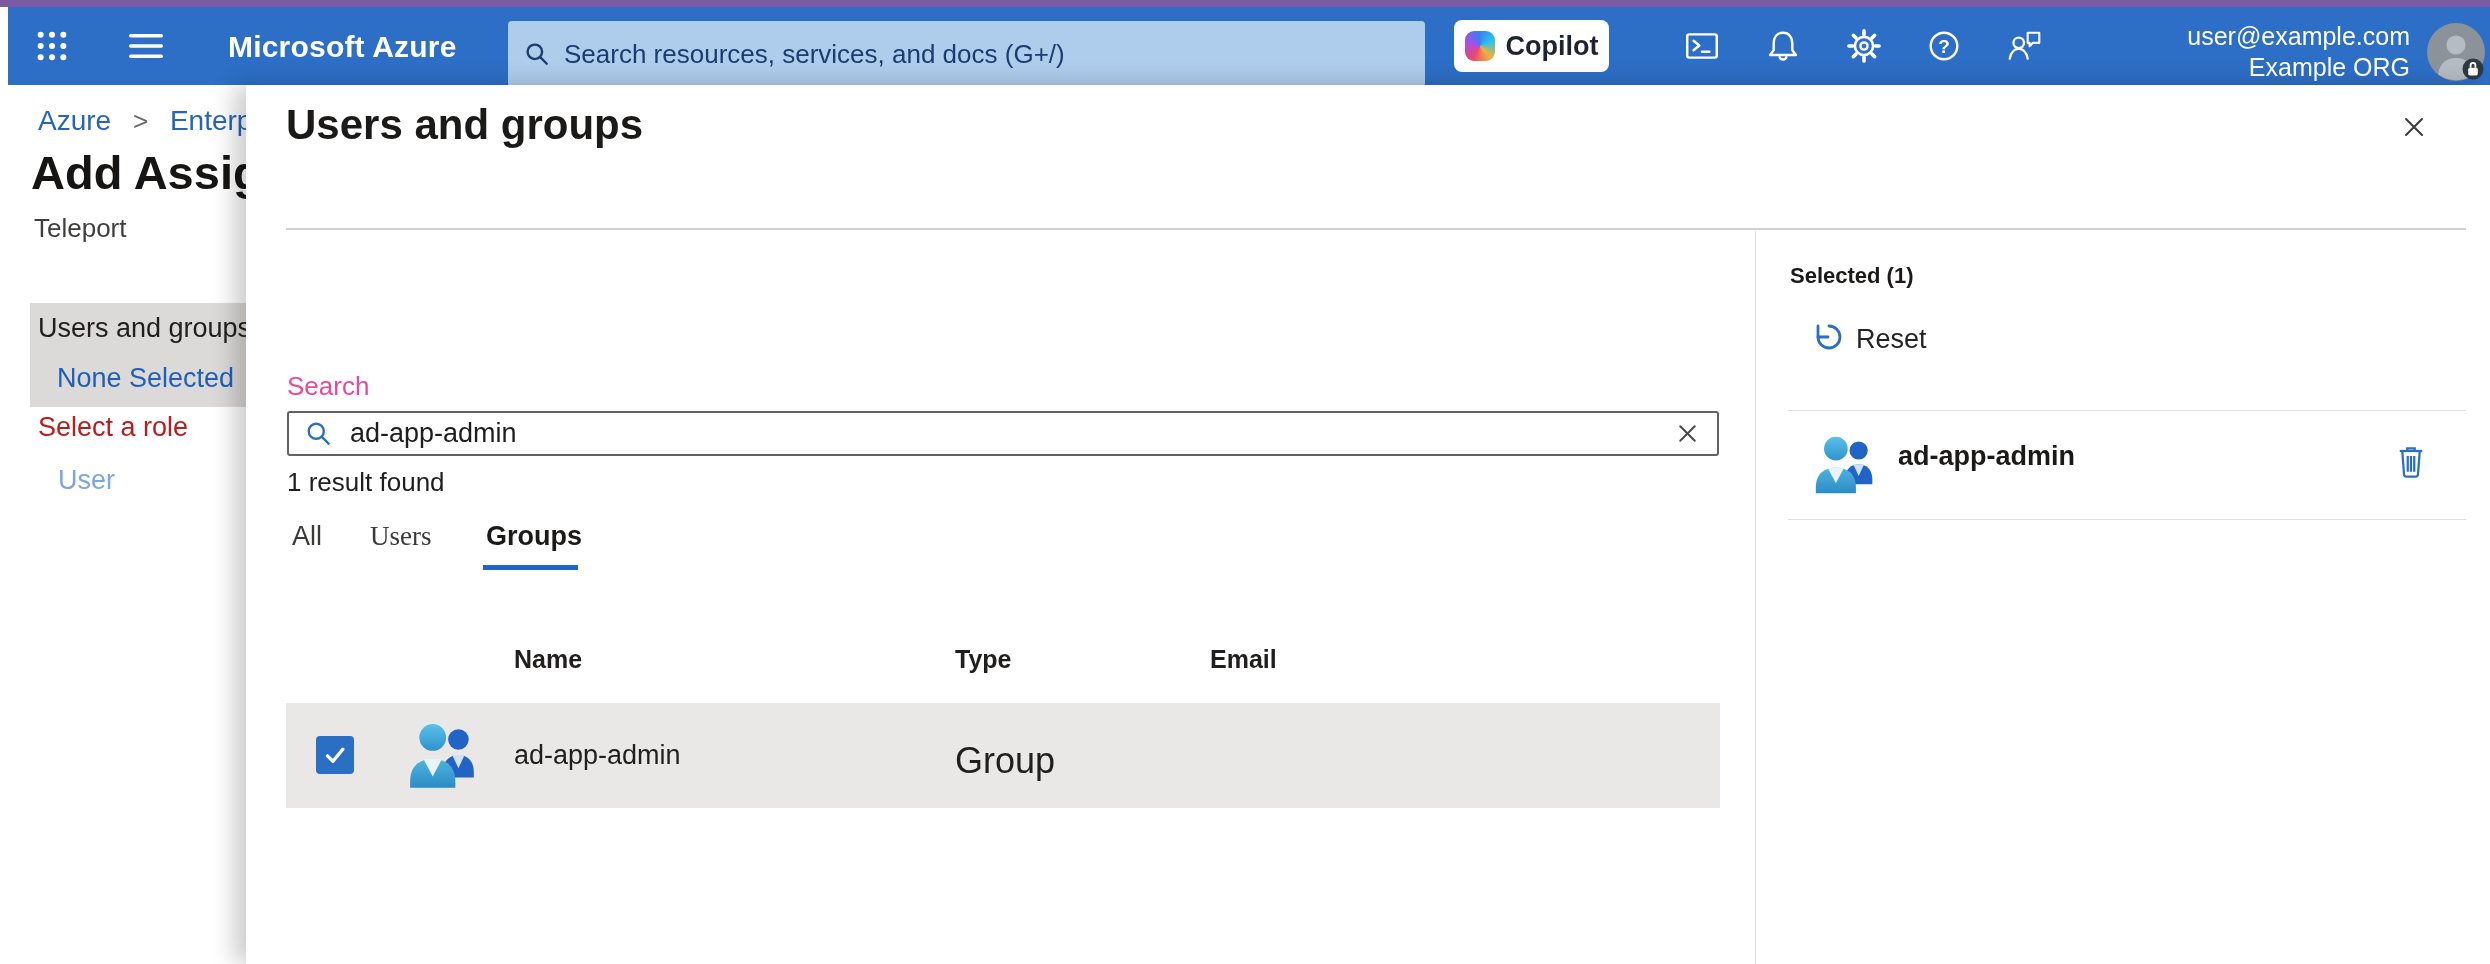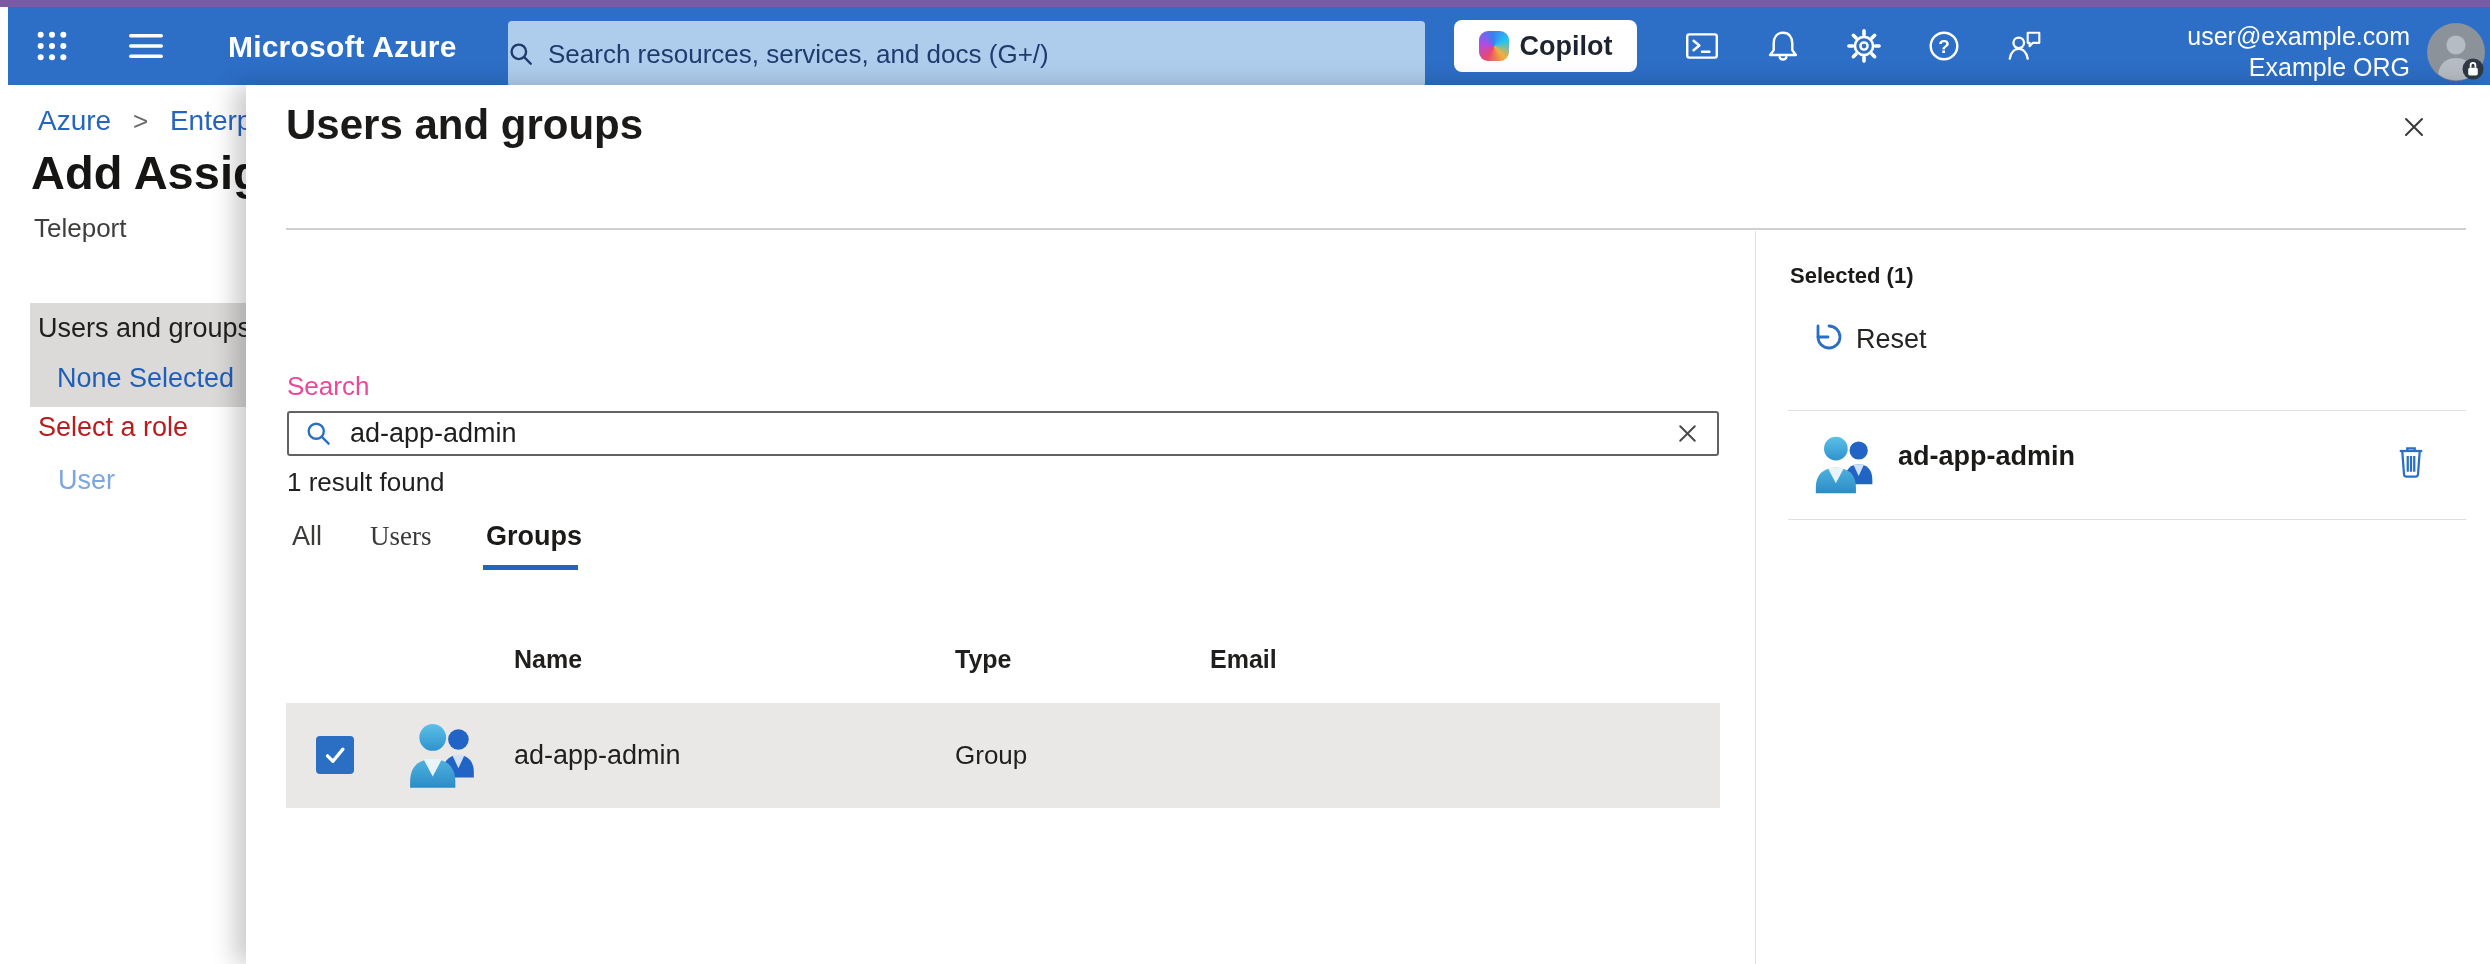--- a/index.html
+++ b/index.html
@@ -6,24 +6,24 @@
   body { font-family: "Liberation Sans", sans-serif; background: #fff; }
   .canvas { position: relative; width: 2490px; height: 964px; background: #fff; overflow: hidden; }
 
   
   .topstrip { position: absolute; top: 0; left: 0; width: 100%; height: 7px; background: #7b5ba3; }
   .topbar { position: absolute; top: 7px; left: 8px; width: 100%; height: 78px; background: #2d6ec6; }
   .topbar .iconbtn { position: absolute; width: 44px; height: 44px; top: 17px; display: flex; align-items: center; justify-content: center; cursor: pointer; }
   .waffle { left: 22px; }
   .hamburger { left: 116px; }
   .brand { position: absolute; left: 220px; top: 23px; color: #fff; font-size: 30px; font-weight: 700; letter-spacing: .2px; white-space: nowrap; }
-  .topsearch { position: absolute; left: 500px; top: 14px; width: 917px; height: 66px; background: #aecdec; border-radius: 4px; display: flex; align-items: center; padding: 0 0; }
+  .topsearch { position: absolute; left: 500px; top: 14px; width: 917px; height: 66px; background: #aecdec; border-radius: 4px; display: flex; align-items: center; padding: 0 16px; }
   .topsearch input { flex: 1; border: none; outline: none; background: transparent; font-family: "Liberation Sans", sans-serif; font-size: 26px; color: #1d3c6e; margin-left: 14px; }
   .topsearch input::placeholder { color: #1d3c6e; opacity: 1; }
-  .copilot { position: absolute; left: 1446px; top: 13px; width: 183px; height: 52px; background: #fff; border-radius: 8px; display: flex; align-items: center; justify-content: center; gap: 11px; cursor: pointer; }
+  .copilot { position: absolute; left: 1446px; top: 13px; width: 155px; height: 52px; background: #fff; border-radius: 8px; display: flex; align-items: center; justify-content: center; gap: 11px; cursor: pointer; }
   .copilot-logo { width: 30px; height: 30px; border-radius: 9px; background: conic-gradient(from 210deg, #e8486d, #b14be8, #3b7ef0, #27c3ee, #f2b03d, #e8486d); }
   .copilot-label { font-size: 27px; font-weight: 600; color: #1d2430; }
   .t-terminal { left: 1672px; } .t-bell { left: 1753px; } .t-gear { left: 1834px; } .t-help { left: 1914px; } .t-feedback { left: 1994px; }
   .account { position: absolute; left: 2120px; top: 14px; width: 282px; text-align: right; color: #fff; font-size: 25px; line-height: 31px; }
   .avatar { position: absolute; left: 2418px; top: 15px; width: 60px; height: 60px; cursor: pointer; }
 
   
   .underlay { position: absolute; top: 85px; left: 0; width: 100%; height: 879px; background: #fff; }
   .breadcrumb { position: absolute; left: 38px; top: 20px; font-size: 28px; white-space: nowrap; }
   .breadcrumb .link { color: #2565c0; cursor: pointer; }
@@ -56,21 +56,21 @@
   .tab.t0 { left: 0; } .tab.t1 { left: 78px; font-family: Liberation Serif, serif; } .tab.t2 { left: 194px; font-weight: 600; color: #1b1a19; }
   .tab-underline { position: absolute; left: 237px; top: 480px; width: 95px; height: 5px; background: #2065c2; }
 
   .th { position: absolute; top: 560px; font-size: 25px; font-weight: 700; color: #201f1e; }
   .th.c-name { left: 268px; } .th.c-type { left: 709px; } .th.c-email { left: 964px; }
 
   .row { position: absolute; left: 40px; top: 618px; width: 1434px; height: 105px; background: #e9e8e6; cursor: pointer; }
   .checkbox { position: absolute; left: 30px; top: 33px; width: 38px; height: 38px; background: #2a6fc3; border-radius: 4px; display: flex; align-items: center; justify-content: center; cursor: pointer; }
   .row .gicon { position: absolute; left: 120px; top: 19px; }
   .row .cell-name { position: absolute; left: 228px; top: 37px; font-size: 27px; color: #201f1e; }
-  .row .cell-type { position: absolute; left: 669px; top: 37px; font-size: 26px; color: #201f1e; }
+  .row .cell-type { position: absolute; left: 669px; top: 37px; font-size: 36px; color: #201f1e; }
 
   .sel-title { position: absolute; left: 1544px; top: 178px; font-size: 22px; font-weight: 600; color: #1b1a19; }
   .reset { position: absolute; left: 1560px; top: 236px; display: flex; align-items: center; gap: 14px; cursor: pointer; }
   .reset-label { font-size: 27px; color: #252423; }
   .sel-div1 { position: absolute; left: 1542px; top: 325px; width: 678px; height: 1px; background: #e1dfdd; }
   .sel-div2 { position: absolute; left: 1542px; top: 434px; width: 678px; height: 1px; background: #e1dfdd; }
   .sel-item-icon { position: absolute; left: 1566px; top: 350px; }
   .sel-item-name { position: absolute; left: 1652px; top: 356px; font-size: 27px; font-weight: 600; color: #1b1a19; line-height: 30px; }
   .trash { position: absolute; left: 2148px; top: 356px; width: 34px; height: 40px; cursor: pointer; display:flex; align-items:center; justify-content:center; }
 </style>

